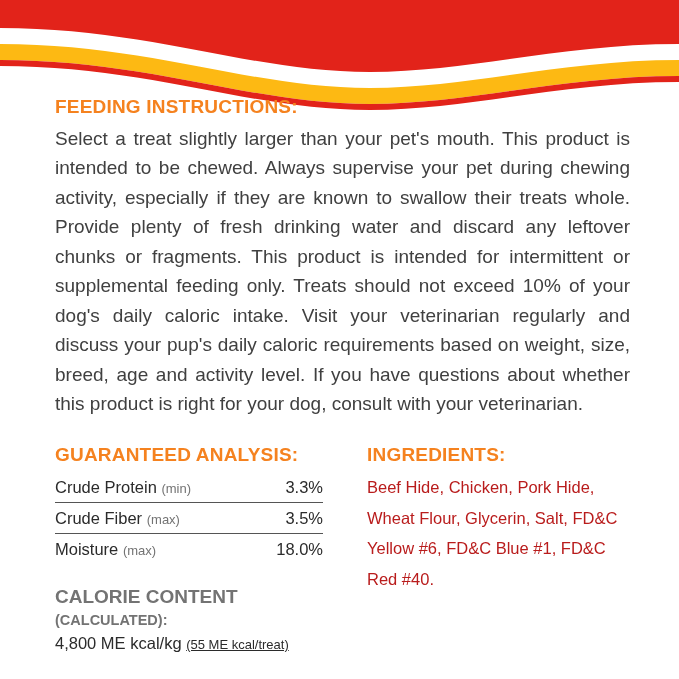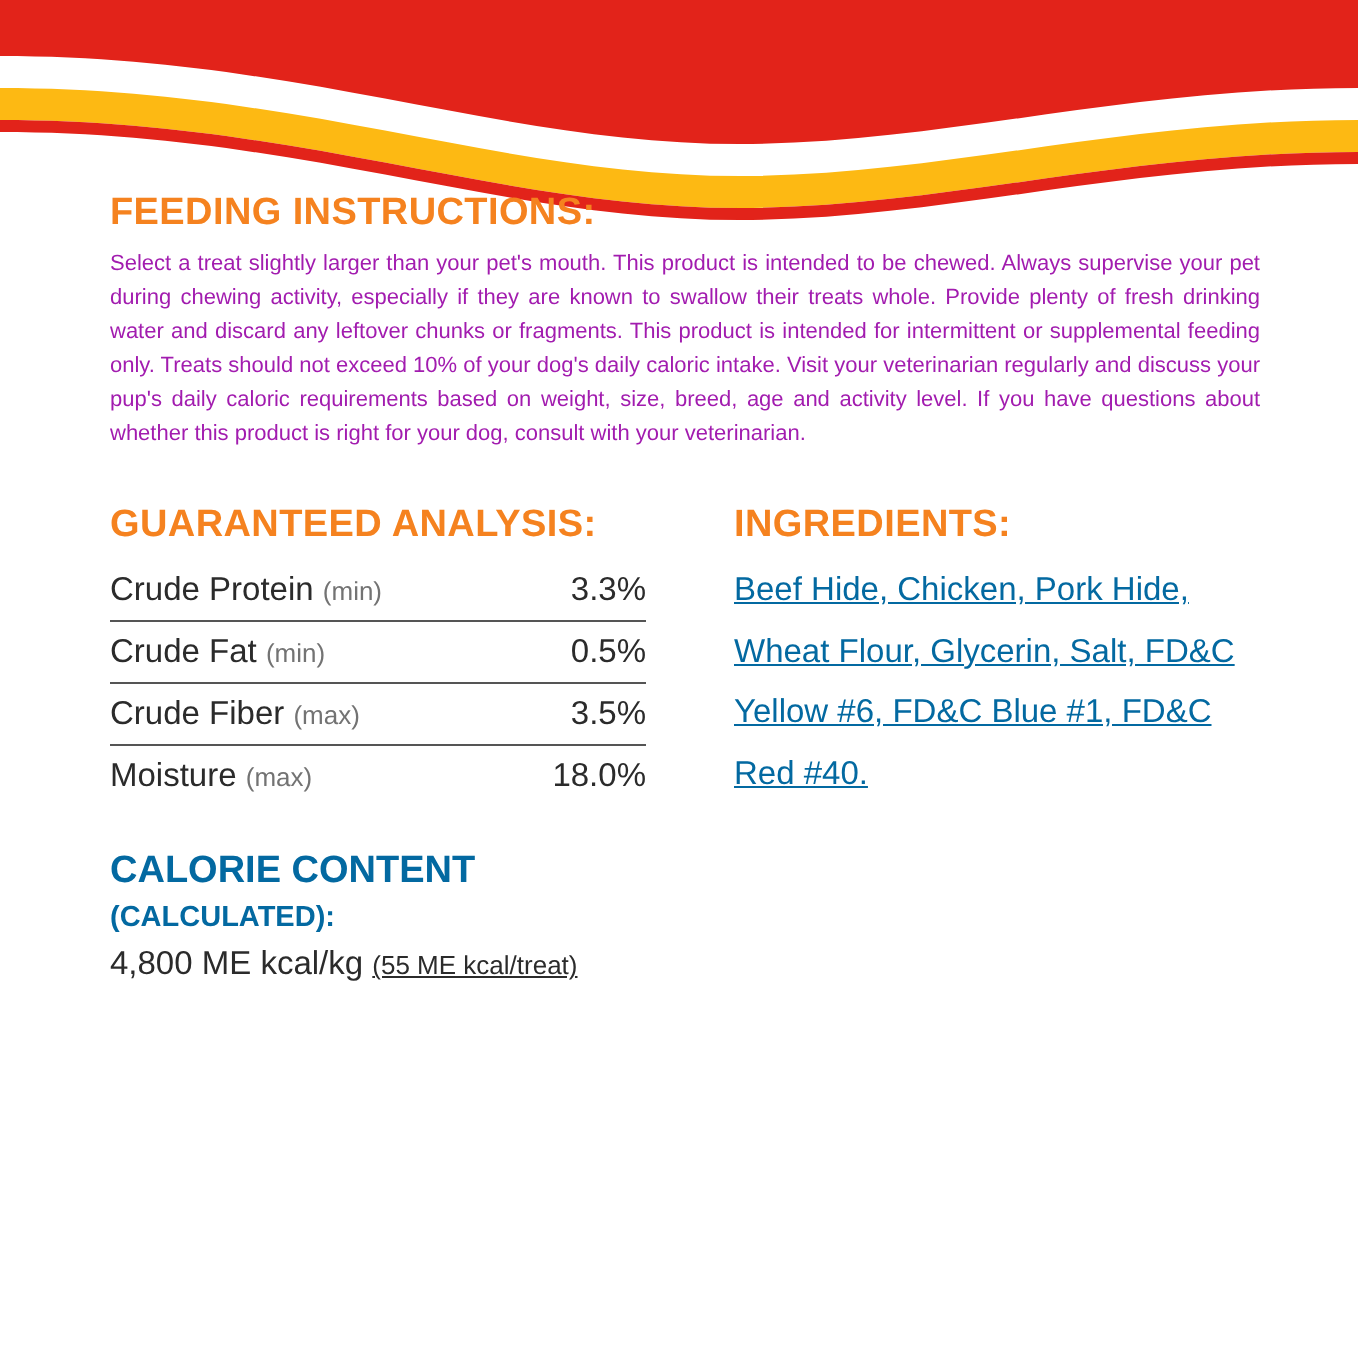--- a/index.html
+++ b/index.html
@@ -35,22 +35,22 @@
   }
   .section-heading {
     color: #F5821F;
     font-weight: bold;
     font-size: 19px;
     letter-spacing: 0.2px;
     margin: 0 0 6px 0;
     text-transform: uppercase;
   }
   .body-text {
-    color: #a21caf;
-    font-size: 11px;
+    color: #404040;
+    font-size: 19px;
     line-height: 1.55;
     text-align: justify;
     margin: 0;
   }
   .columns {
     display: flex;
     margin-top: 26px;
   }
   .col-left {
     width: 280px;
@@ -77,43 +77,42 @@
   }
   table.analysis td.value {
     text-align: right;
     white-space: nowrap;
   }
   .qualifier {
     font-size: 13px;
     color: #737373;
   }
   .calorie-heading {
-    color: #0369a1;
+    color: #737373;
     font-weight: bold;
     font-size: 19px;
     margin: 22px 0 4px 0;
     text-transform: uppercase;
   }
   .calorie-heading .calc {
     font-size: 14.5px;
   }
   .calorie-value {
     font-size: 16.5px;
     color: #2b2b2b;
   }
   .calorie-value .per {
     font-size: 13px;
     text-decoration: underline;
   }
   .ingredients-text {
-    color: #0369a1;
+    color: #b91c1c;
     font-size: 16.5px;
     line-height: 1.85;
     margin: 6px 0 0 0;
-    text-decoration: underline;
   }
 </style>
 </head>
 <body>
 
 <div id="page">
 
   <svg id="swoosh" viewBox="0 0 679 110" preserveAspectRatio="none">
     <path d="M0,0 L679,0 L679,44 C560,44 470,72 370,72 C250,72 150,28 0,28 Z" fill="#E2231A"></path>
     <path d="M0,30 C150,30 250,74 370,74 C470,74 560,46 679,46 L679,60 C560,60 470,88 370,88 C250,88 150,44 0,44 Z" fill="#FFFFFF"></path>
@@ -132,27 +131,20 @@
         <h2 class="section-heading">GUARANTEED ANALYSIS:</h2>
 
         <table class="analysis">
           <tbody>
               <tr>
             <td>
               <span>Crude Protein</span>
               <span class="qualifier">(min)</span>
             </td>
             <td class="value">3.3%</td>
-          </tr>
-          <tr>
-            <td>
-              <span>Crude Fat</span>
-              <span class="qualifier">(min)</span>
-            </td>
-            <td class="value">0.5%</td>
           </tr>
           <tr>
             <td>
               <span>Crude Fiber</span>
               <span class="qualifier">(max)</span>
             </td>
             <td class="value">3.5%</td>
           </tr>
           <tr>
             <td>

